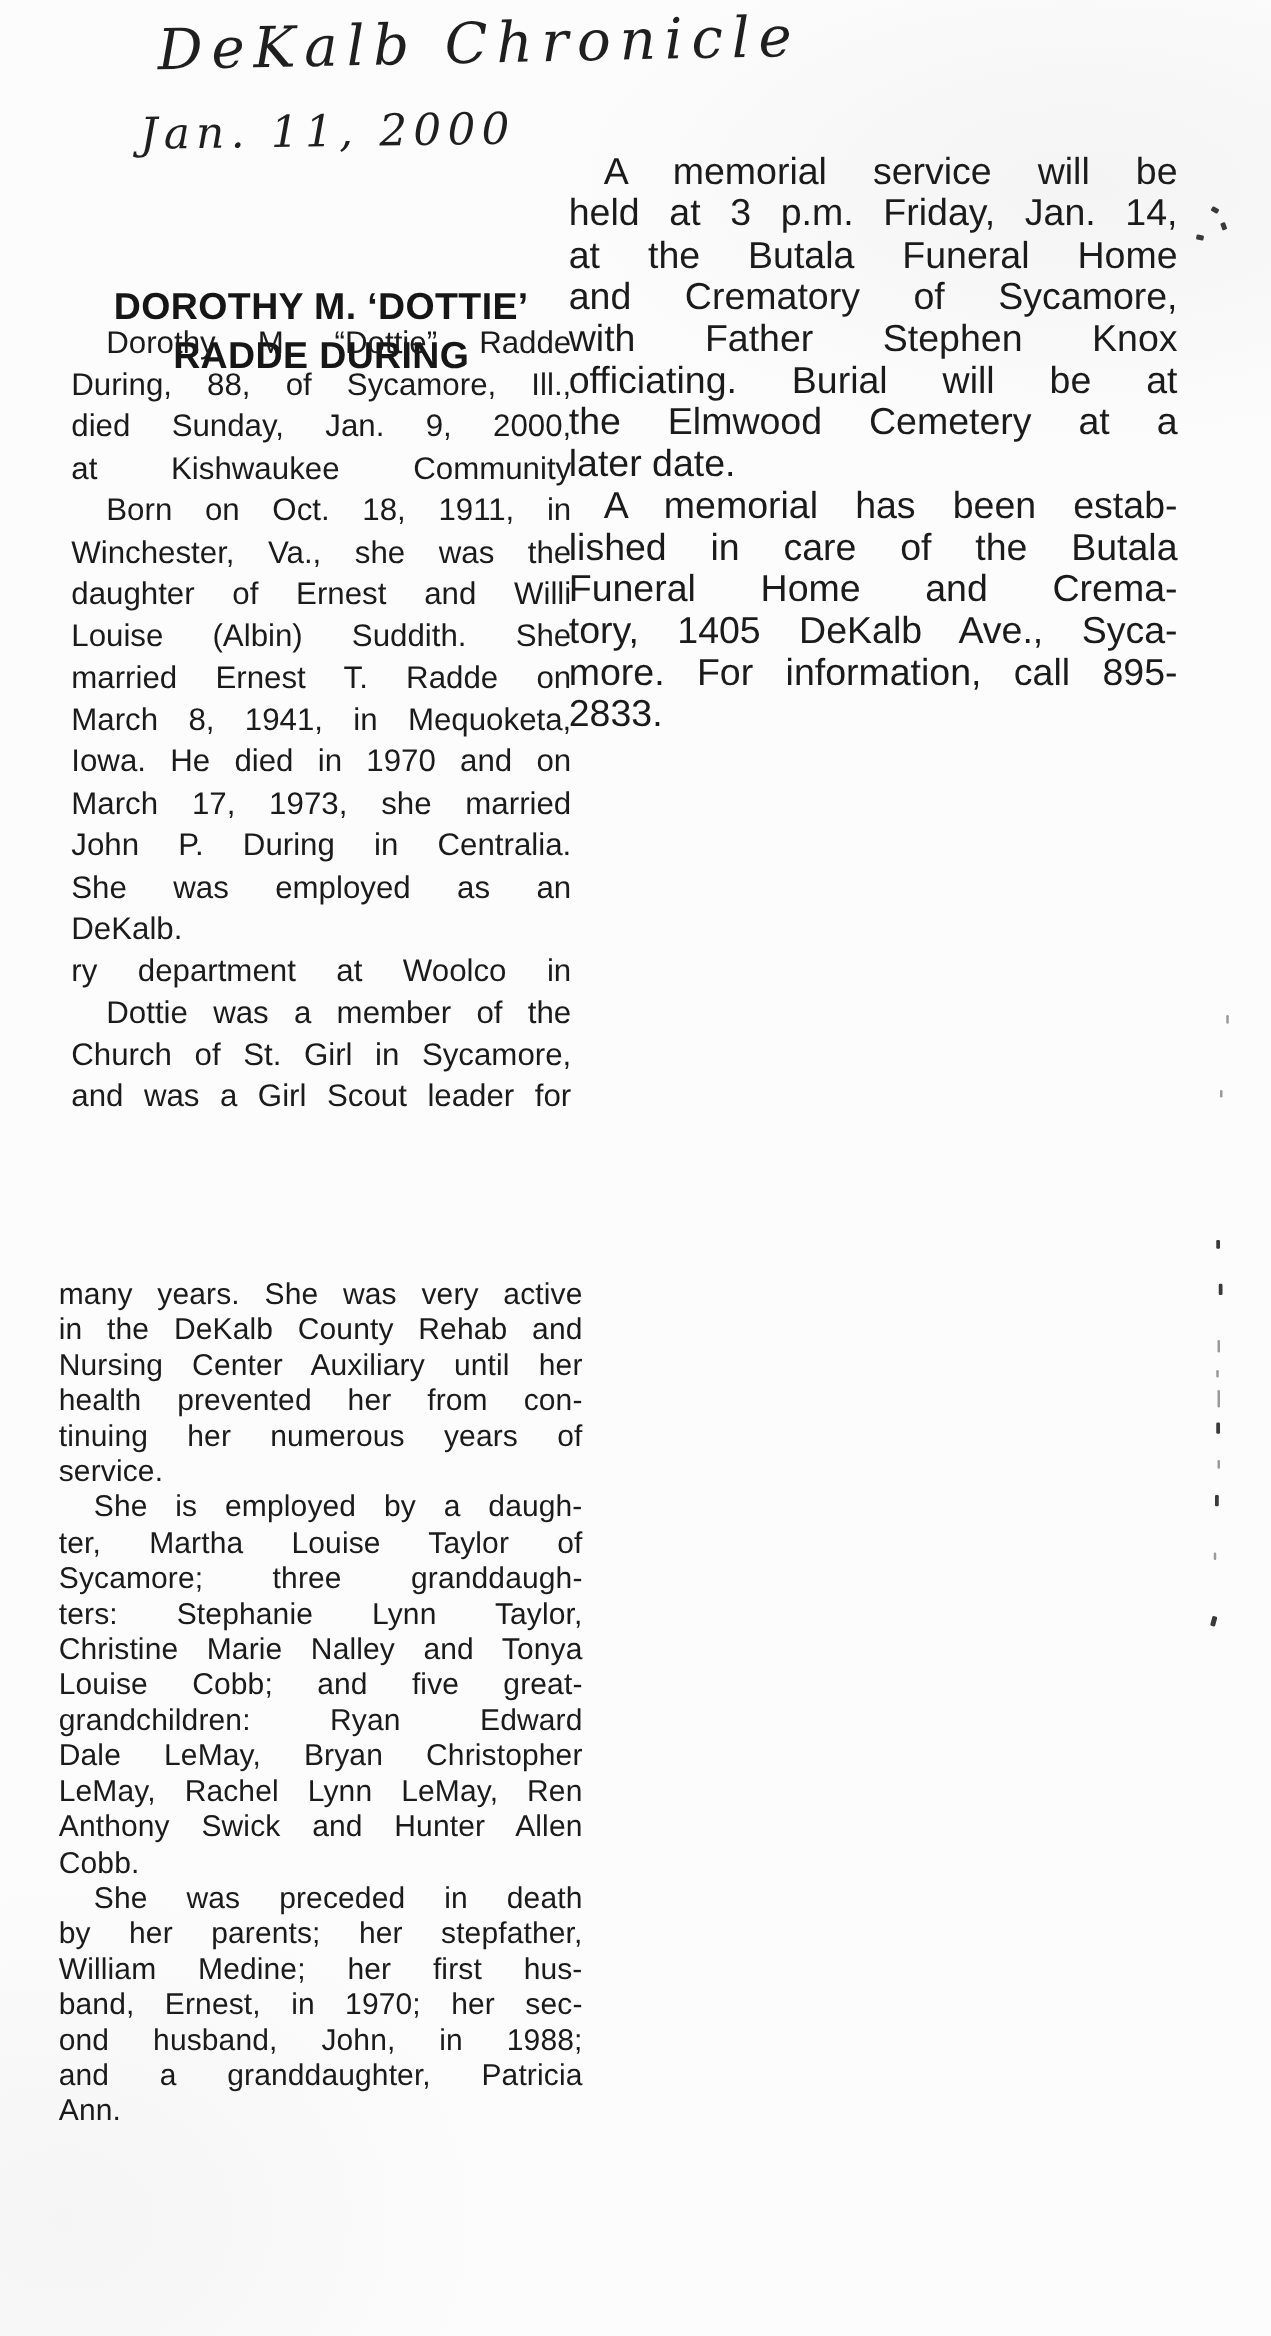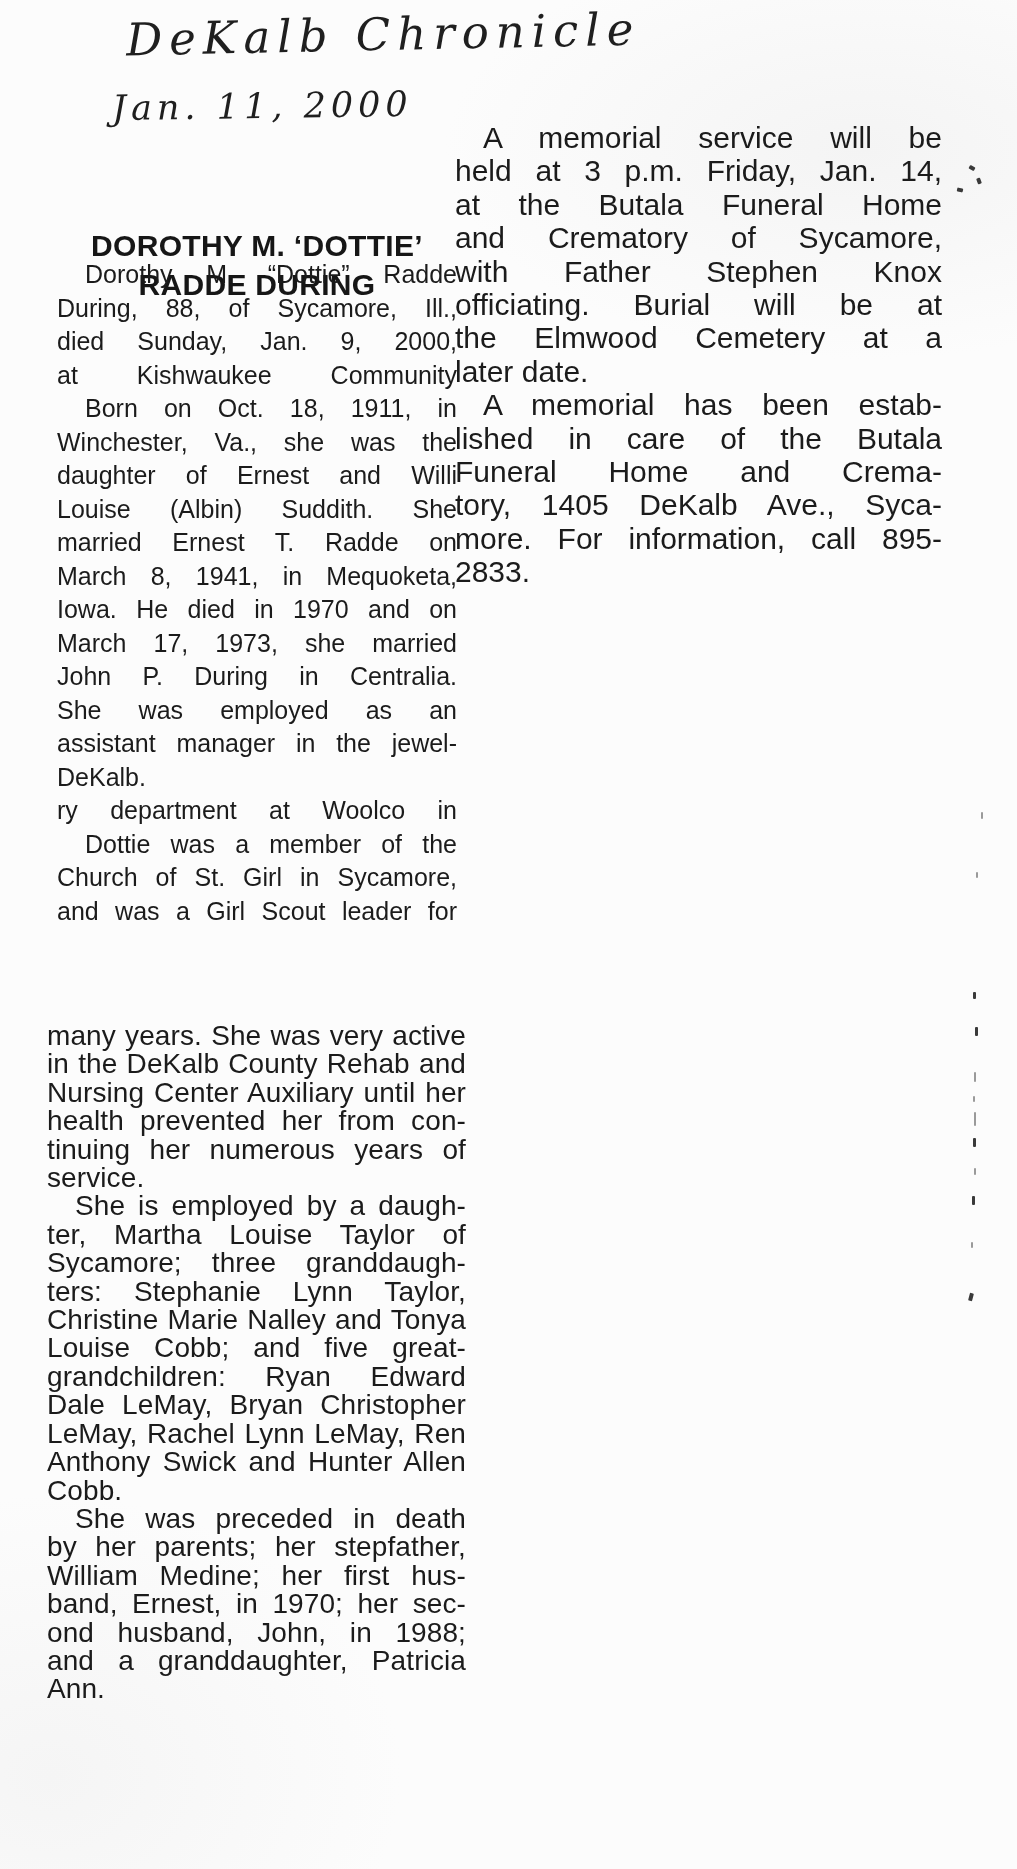--- a/index.html
+++ b/index.html
@@ -28,21 +28,21 @@
     font-size:35px;letter-spacing:5px;
     transform:rotate(-0.8deg);
   }
   .headline{
     position:absolute;left:57px;top:178px;width:400px;
     font-weight:bold;font-size:30px;line-height:39px;
     text-align:center;letter-spacing:0.3px;color:#161616;margin-top:48px;
   }
   .col{position:absolute;}
   .col-left-a{left:57px;top:258px;width:400px;font-size:25px;line-height:33.5px;}
-  .col-left-b{left:47px;top:1022px;width:419px;font-size:28px;line-height:28.4px;letter-spacing:0.1px;}
+  .col-left-b{left:47px;top:1022px;width:419px;font-size:24px;line-height:28.4px;letter-spacing:0.1px;}
   .col-right{left:455px;top:121px;width:487px;font-size:30px;line-height:33.4px;}
   .line{min-height:1em;}
   .line.just{text-align:justify;text-align-last:justify;}
   .line.ind{text-indent:28px;}
   .speck{position:absolute;background:#3a3a3a;border-radius:1px;}
   .speck.faint{background:#9a9a9a;}
 </style>
 </head>
 <body>
 
@@ -65,21 +65,20 @@
       <div class="line just ind">Born on Oct. 18, 1911, in</div>
       <div class="line just">Winchester, Va., she was the</div>
       <div class="line just">daughter of Ernest and Willi</div>
       <div class="line just">Louise (Albin) Suddith. She</div>
       <div class="line just">married Ernest T. Radde on</div>
       <div class="line just">March 8, 1941, in Mequoketa,</div>
       <div class="line just">Iowa. He died in 1970 and on</div>
       <div class="line just">March 17, 1973, she married</div>
       <div class="line just">John P. During in Centralia.</div>
       <div class="line just">She was employed as an</div>
-      <div class="line just">assistant manager in the jewel-</div>
       <div class="line">DeKalb.</div>
       <div class="line just">ry department at Woolco in</div>
     </div>
     <div>
       <div class="line just ind">Dottie was a member of the</div>
       <div class="line just">Church of St. Girl in Sycamore,</div>
       <div class="line just">and was a Girl Scout leader for</div>
     </div>
   </div>
 <div class="col col-left-b" id="col-left-b">

